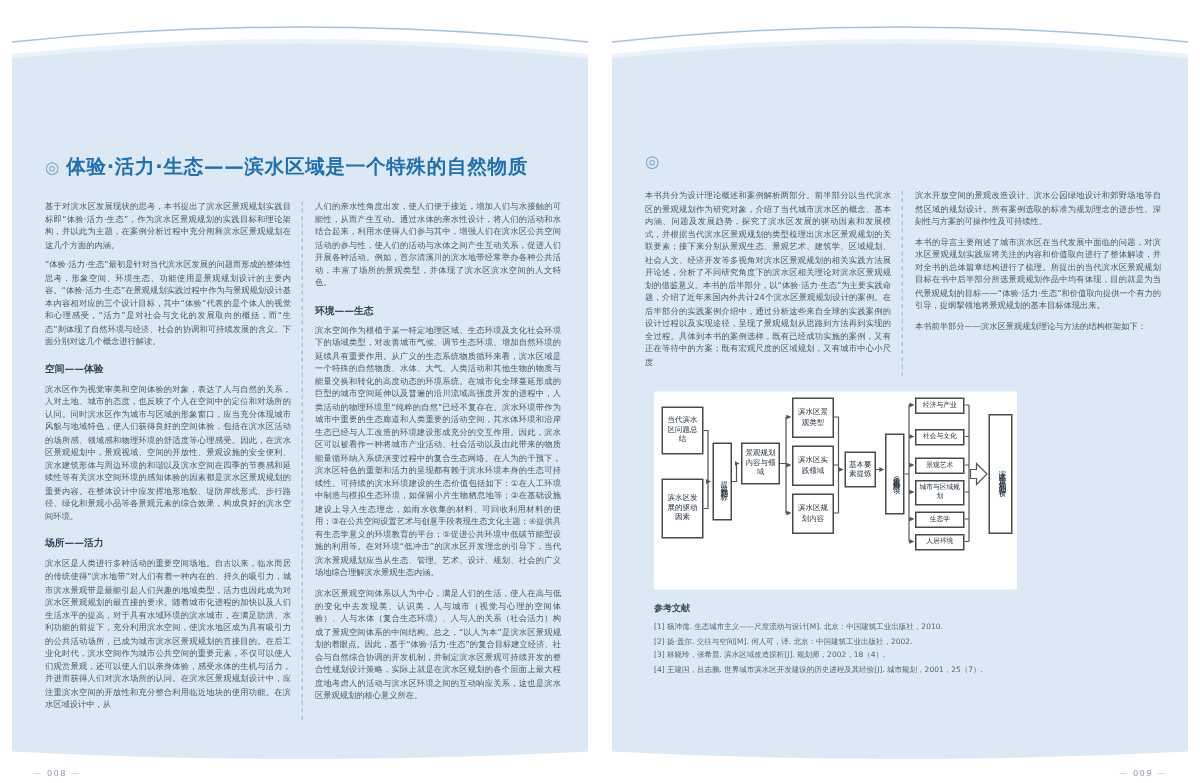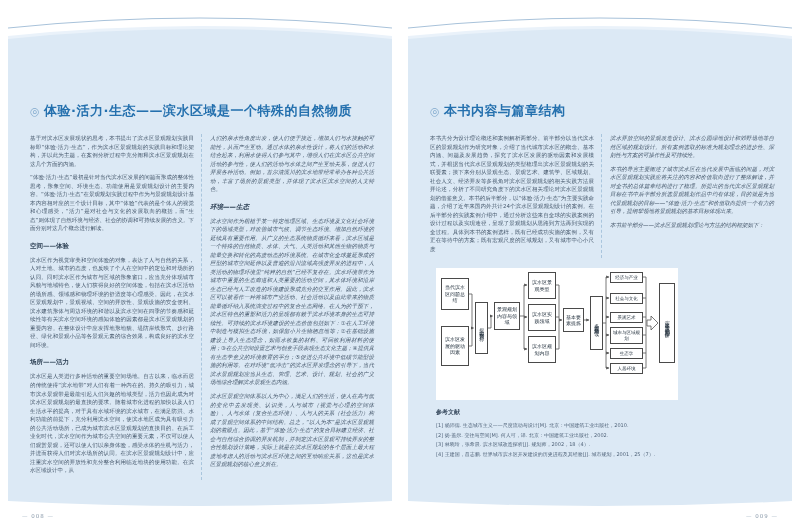--- a/index.html
+++ b/index.html
@@ -9,21 +9,21 @@
   .page.left{left:8px;}
   .page.right{left:408px;}
   .curve-top{position:absolute;top:12px;left:0;width:384px;height:46px;display:block;}
   .curve-bottom{position:absolute;top:496px;left:0;width:384px;height:16px;display:block;}
   .page-body{position:absolute;top:58px;left:0;right:0;height:438px;background:#dce9f5;}
   .section-heading{margin:44px 20px 14px 22px;font-size:13px;font-weight:bold;color:#2470ae;
        letter-spacing:0.5px;display:flex;align-items:center;gap:4px;}
   .bullet{color:#7fa8cc;font-size:11px;font-weight:normal;line-height:1;}
   .cols{display:flex;margin:0 18px 0 22px;}
   .col{flex:1;min-width:0;}
-  .col + .col{border-left:1px dashed #a9c5dd;margin-left:7px;padding-left:8px;font-style:italic;}
+  .col + .col{border-left:1px dashed #a9c5dd;margin-left:7px;padding-left:8px;}
   .blk{font-size:5.5px;line-height:1.55;color:#46586c;text-align:justify;margin:0 0 5px 0;}
   .blk-h{font-size:6.5px;font-weight:bold;color:#2f4256;margin:8px 0 5px 0;text-align:left;}
   .blk-cont{margin-top:0;}
   .footer{position:absolute;bottom:3px;font-size:5.5px;color:#8a9aaa;letter-spacing:1px;}
   .page.left .footer{left:14px;}
   .page.right .footer{right:14px;}
   .footer .dash{color:#b3c1cd;}
   
   .diagram-panel{position:relative;width:242px;height:132px;background:#ffffff;margin:10px 0 8px 28px;}
   .diagram-panel svg.conn{position:absolute;left:0;top:0;width:242px;height:132px;}
@@ -106,21 +106,20 @@
 
 <div class="page right">
   <svg class="curve-top" viewBox="0 0 384 46" preserveAspectRatio="none">
     <path d="M0,16 Q192,-4 384,16" fill="none" stroke="#a8c2da" stroke-width="1"></path>
     <path d="M0,46 V24 Q192,4 384,24 V46 Z" fill="#eaf2fa"></path>
     <path d="M0,46 V27 Q192,7 384,27 V46 Z" fill="#dce9f5"></path>
   </svg>
   <div class="page-body">
     <div class="section-heading">
       <span class="bullet">◎</span>
-      <span>本书内容与篇章结构</span>
     </div>
     <div class="cols">
       <div class="col">
 
           <p class="blk blk-p">本书共分为设计理论概述和案例解析两部分。前半部分以当代滨水区的景观规划作为研究对象，介绍了当代城市滨水区的概念、基本内涵、问题及发展趋势，探究了滨水区发展的驱动因素和发展模式，并根据当代滨水区景观规划的类型梳理出滨水区景观规划的关联要素；接下来分别从景观生态、景观艺术、建筑学、区域规划、社会人文、经济开发等多视角对滨水区景观规划的相关实践方法展开论述，分析了不同研究角度下的滨水区相关理论对滨水区景观规划的借鉴意义。本书的后半部分，以“体验·活力·生态”为主要实践命题，介绍了近年来国内外共计24个滨水区景观规划设计的案例。在后半部分的实践案例介绍中，通过分析这些来自全球的实践案例的设计过程以及实现途径，呈现了景观规划从思路到方法再到实现的全过程。具体到本书的案例选样，既有已经成功实施的案例，又有正在等待中的方案；既有宏观尺度的区域规划，又有城市中心小尺度</p>
         </div>
       <div class="col">
 
           <p class="blk blk-cont">滨水开放空间的景观改造设计、滨水公园绿地设计和郊野场地等自然区域的规划设计。所有案例选取的标准为规划理念的进步性、深刻性与方案的可操作性及可持续性。</p>
 

